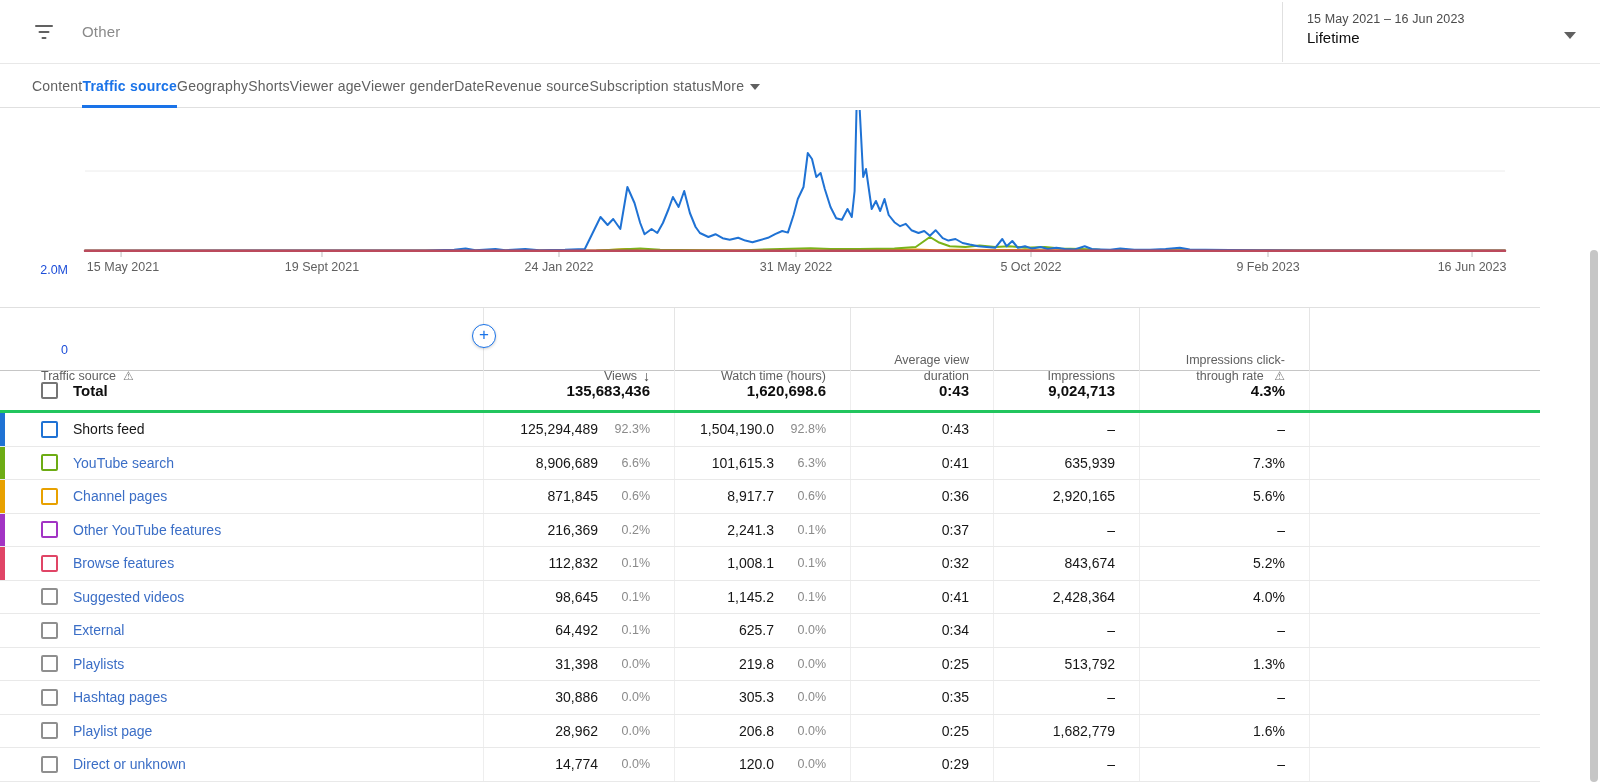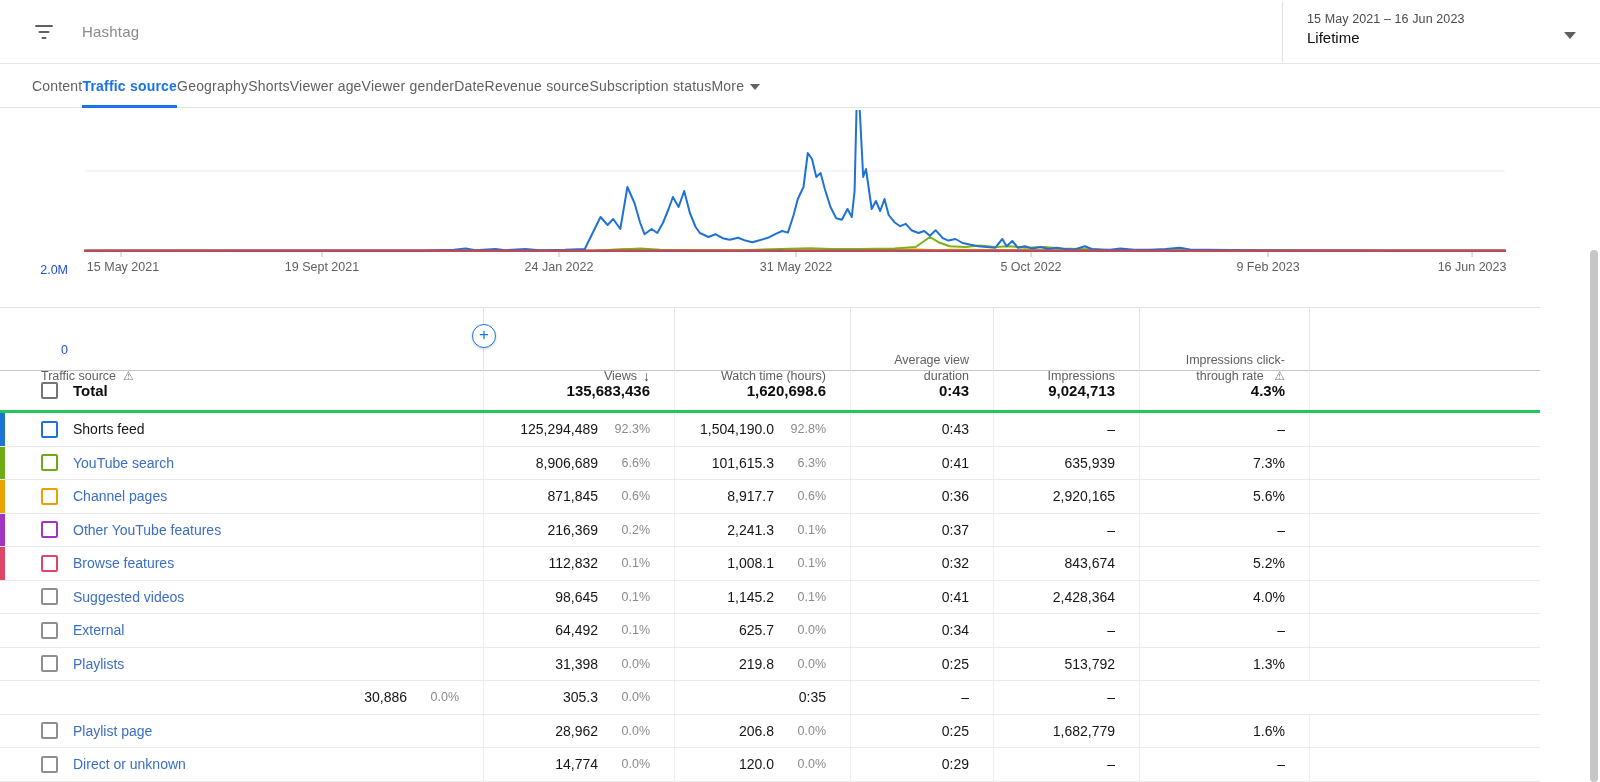--- a/index.html
+++ b/index.html
@@ -84,21 +84,21 @@
 
 <div class="page">
 
   <div class="topbar">
     <div class="filter-zone">
       <span class="filter-icon">
           <span></span>
           <span></span>
           <span></span>
         </span>
-      <span class="filter-text">Hashtag</span>
+      <span class="filter-text">Other</span>
     </div>
     <div class="date-selector">
       <div class="date-range">15 May 2021 – 16 Jun 2023</div>
       <div class="date-period">Lifetime</div>
       <span class="caret-down"></span>
     </div>
   </div>
 
   <div class="tabbar" id="tabbar">
       <div class="tab">
@@ -392,20 +392,25 @@
               <span class="pct">0.0%</span>
             </span>
       </div>
       <div>0:25</div>
       <div>513,792</div>
       <div>1.3%</div>
       <div></div>
     </div>
         <div class="trow data-row">
       <div>
+
+        <span class="cbx"></span>
+        <span class="row-label link">Hashtag pages</span>
+      </div>
+      <div>
         <span class="num-pair">
               <span class="val">30,886</span>
               <span class="pct">0.0%</span>
             </span>
       </div>
       <div>
         <span class="num-pair">
               <span class="val">305.3</span>
               <span class="pct">0.0%</span>
             </span>

